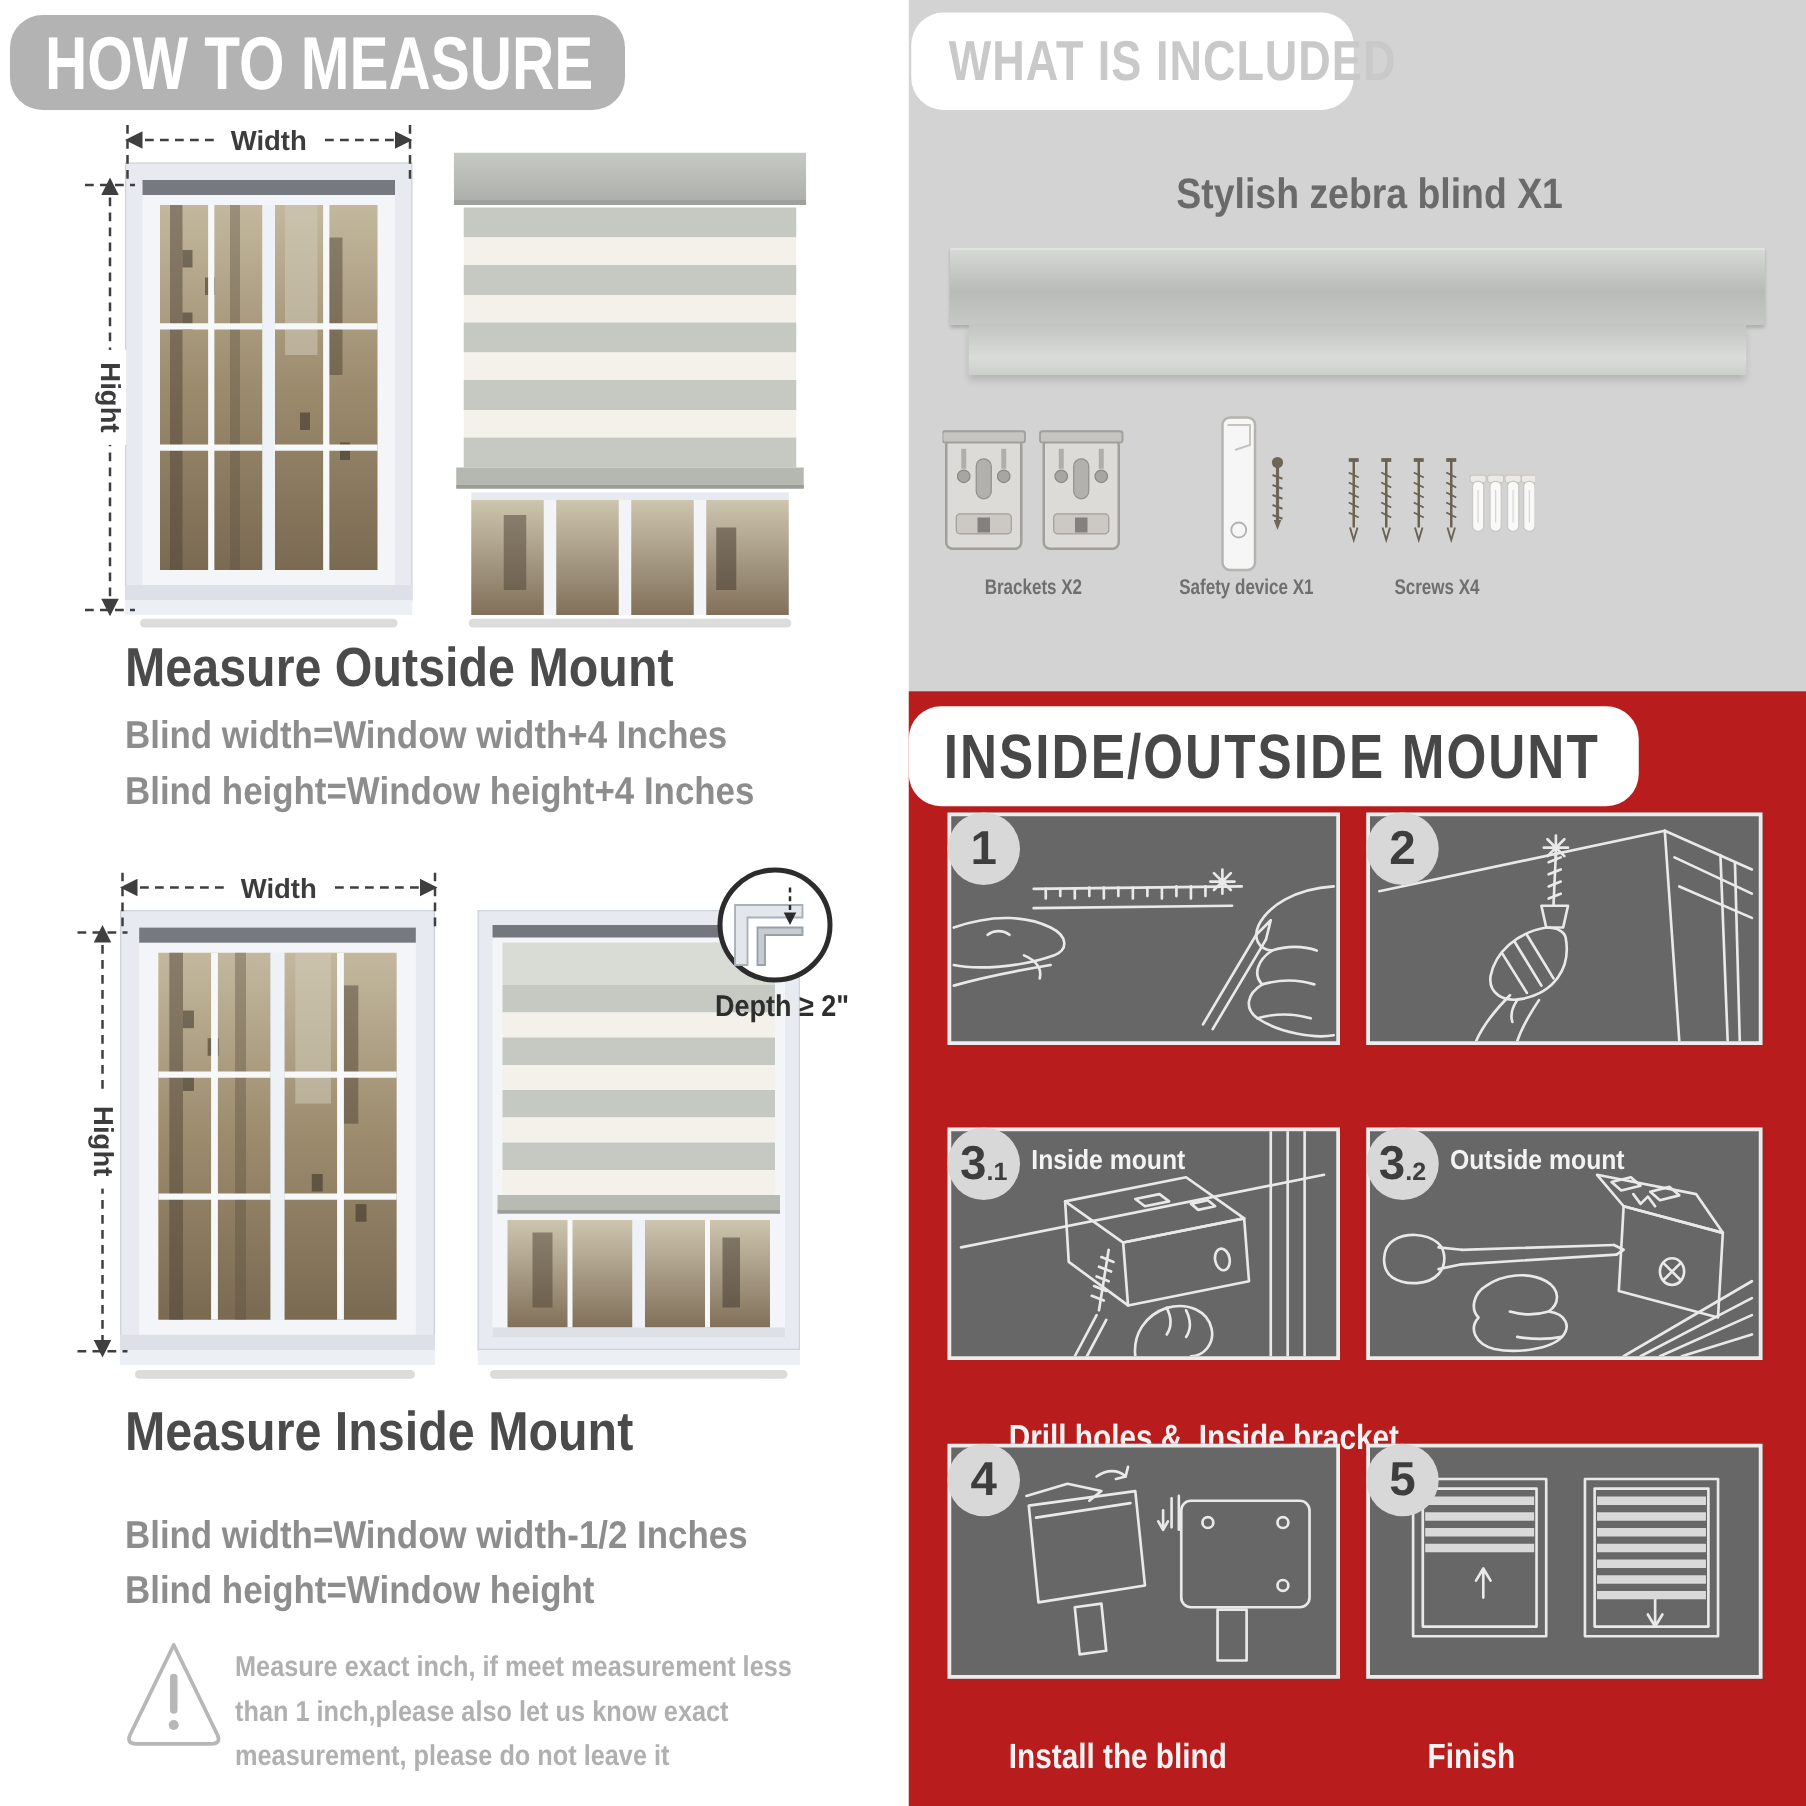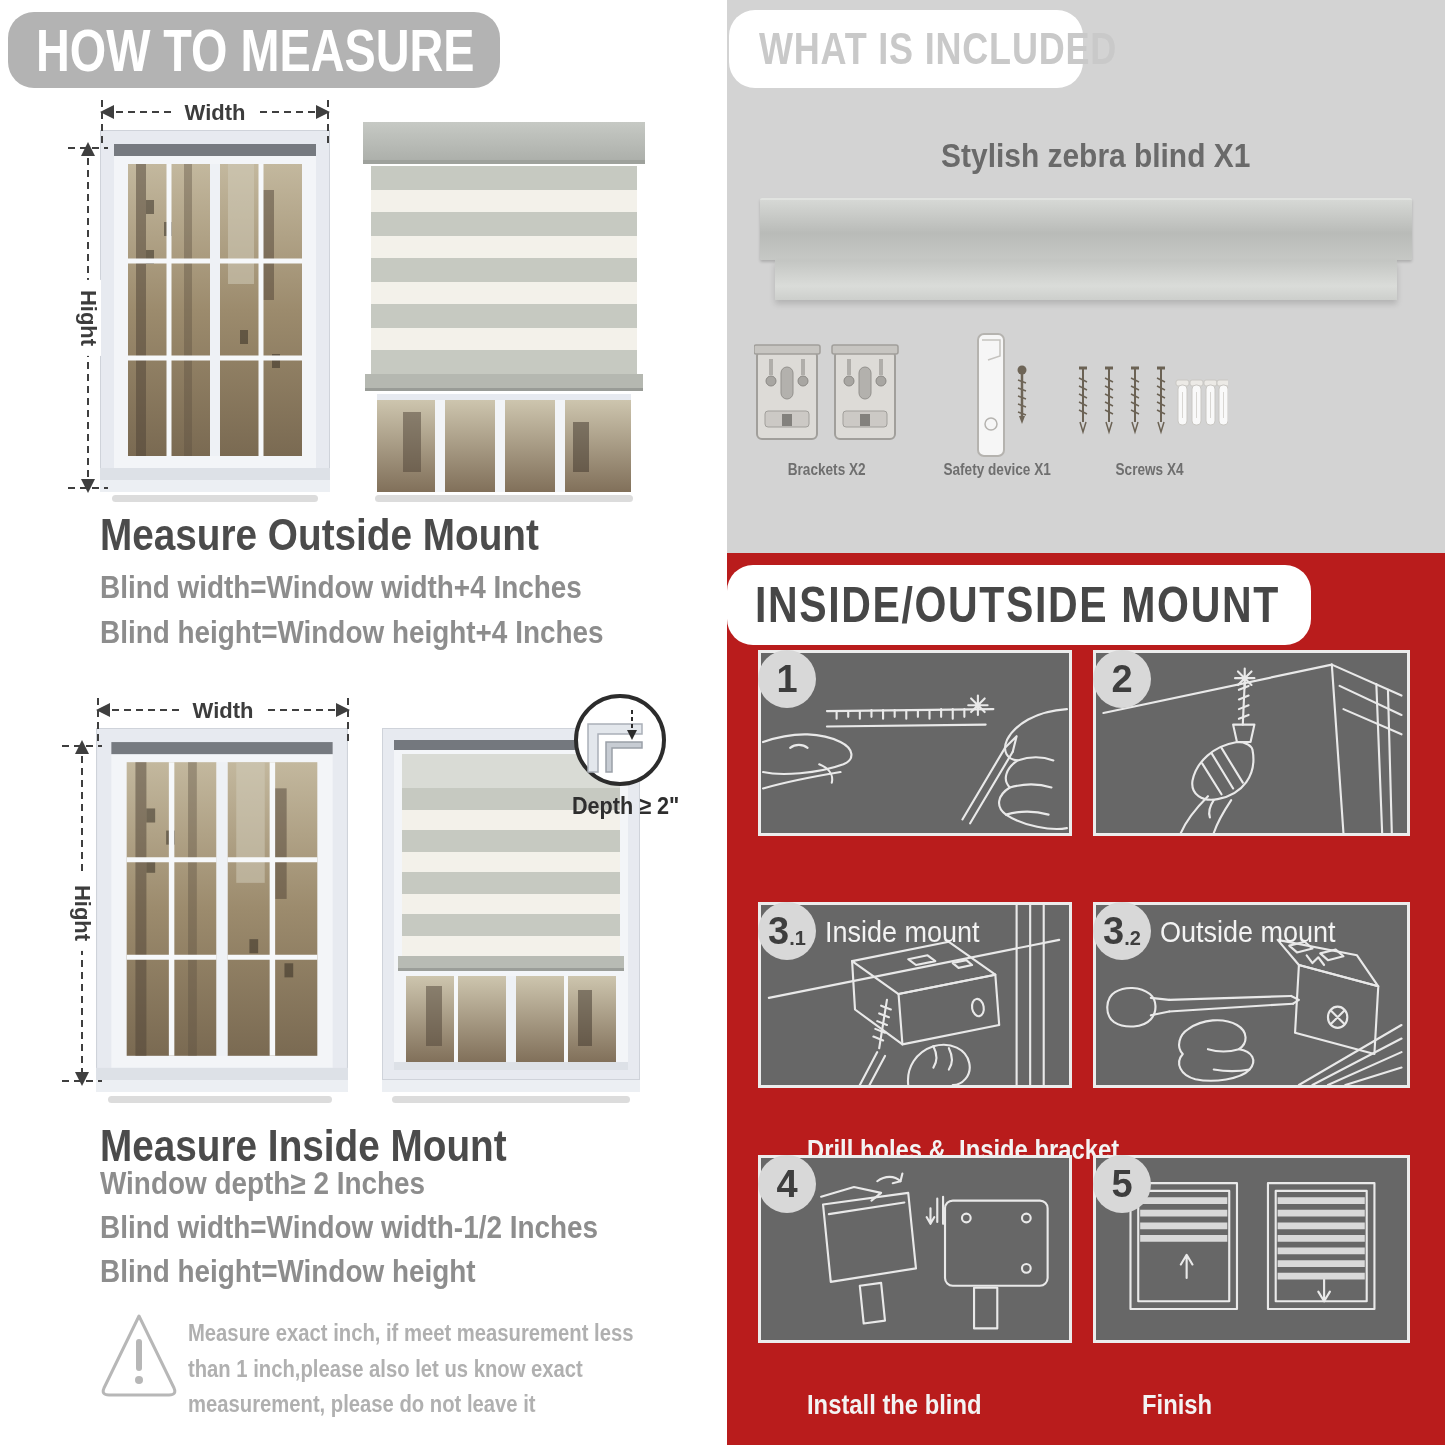--- a/index.html
+++ b/index.html
@@ -53,21 +53,21 @@
   .banner-mount{left:0;top:12px;width:584px;height:80px;background:#ffffff;border-radius:26px;
                 display:flex;align-items:center;padding-left:28px;box-sizing:border-box;}
   .banner-mount span{font-size:50px;font-weight:700;color:#474747;display:inline-block;
                      transform:scaleX(.82);transform-origin:left center;white-space:nowrap;letter-spacing:2px;}
 
   .step-card{position:absolute;border:3px solid #ececec;background:#676767;box-sizing:border-box;}
   .step-badge{position:absolute;top:-3px;left:-3px;width:58px;height:58px;border-radius:50%;
               background:#d8d8d8;display:flex;align-items:center;justify-content:center;z-index:3;}
   .step-badge .bn{font-size:38px;font-weight:700;color:#3e3e3e;line-height:1;}
   .step-badge .bs{font-size:20px;font-weight:700;color:#3e3e3e;align-self:flex-end;margin-bottom:10px;}
-  .step-tag{position:absolute;left:64px;top:10px;font-size:30px;font-weight:400;color:#f3f3f3;z-index:3;}
+  .step-tag{position:absolute;left:64px;top:10px;font-size:22px;font-weight:700;color:#f3f3f3;z-index:3;}
   .step-tag span{display:inline-block;transform:scaleX(.9);transform-origin:left center;white-space:nowrap;}
   .step-art{position:absolute;left:0;top:0;width:100%;height:100%;}
   .step-caption{position:absolute;font-size:28px;font-weight:700;color:#f3f3f3;white-space:pre-wrap;}
   .step-caption span{display:inline-block;transform:scaleX(.85);transform-origin:left center;white-space:pre;}
 </style>
 </head>
 <body>
 
 <div class="canvas">
 
@@ -301,23 +301,20 @@
   </div>
   <div class="abs depth-label" style="left:566px;top:792px;width:120px;">
     <span>Depth ≥ 2"</span>
   </div>
   <div class="abs shadow-strip" style="left:108px;top:1096px;width:224px;"></div>
   <div class="abs shadow-strip" style="left:392px;top:1096px;width:238px;"></div>
 
   <div class="abs sec-title" style="left:100px;top:1106px;margin-top:15px;">
     <span>Measure Inside Mount</span>
   </div>
-  <div class="abs sec-line" style="left:100px;top:1166px;">
-    <span>Window depth≥ 2 Inches</span>
-  </div>
   <div class="abs sec-line" style="left:100px;top:1210px;">
     <span>Blind width=Window width-1/2 Inches</span>
   </div>
   <div class="abs sec-line" style="left:100px;top:1254px;">
     <span>Blind height=Window height</span>
   </div>
 
   <div class="abs" style="left:98px;top:1308px;width:82px;height:94px;">
     <svg width="82" height="94" viewBox="0 0 82 94">
       <path d="M41,8 L76,80 Q79,87 71,87 L11,87 Q3,87 6,80 Z" fill="none" stroke="#b7b7b7" stroke-width="3" stroke-linejoin="round"></path>

